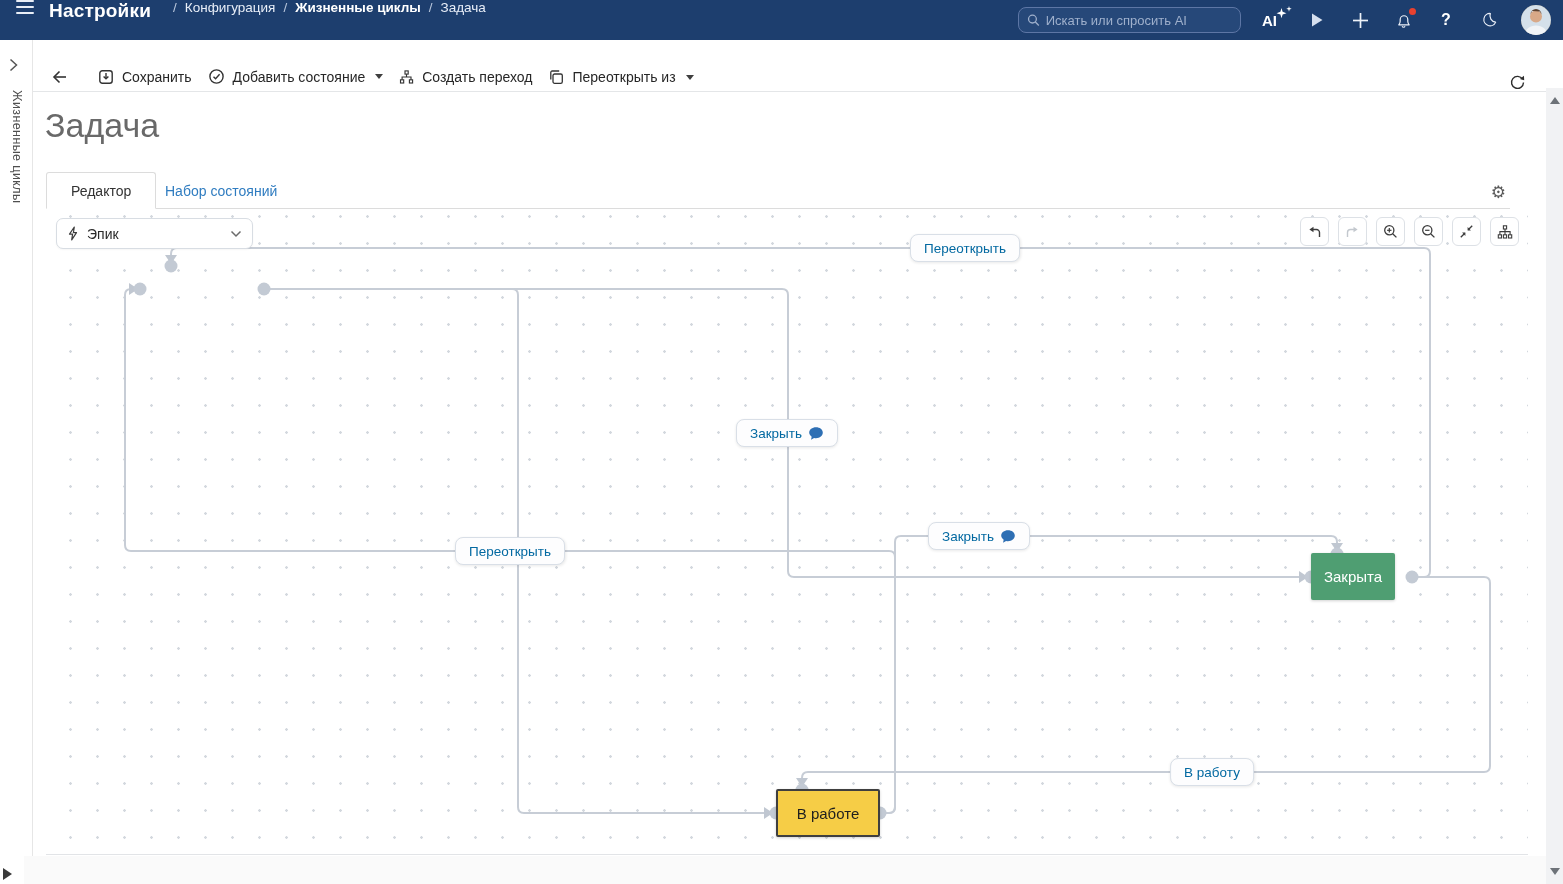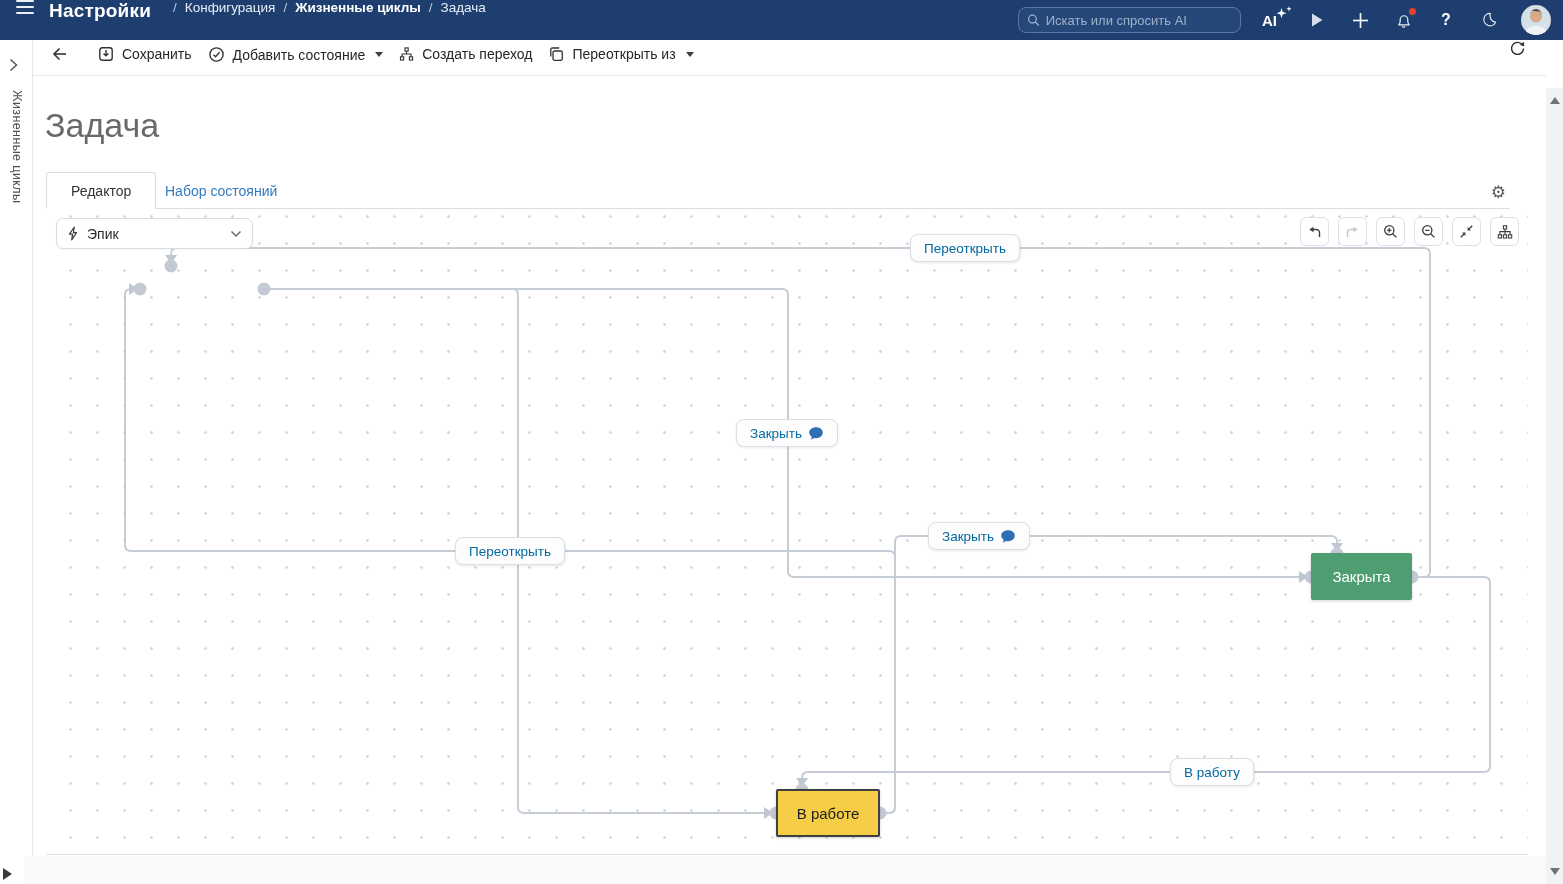--- a/index.html
+++ b/index.html
@@ -21,21 +21,21 @@
   .search input { border:none; outline:none; background:transparent; color:#e7edf7; font-size:13px; width:100%; font-family:inherit; }
   .search input::placeholder { color:#9fb0cc; }
   .ai-btn { position:relative; color:#fff; font-weight:bold; font-size:15px; padding-right:8px; cursor:pointer; }
   .ai-btn svg { position:absolute; }
   .icon-btn { display:flex; align-items:center; justify-content:center; width:22px; height:22px; cursor:pointer; position:relative; }
   .help-btn { color:#fff; font-size:16px; font-weight:bold; }
   .notif-dot { position:absolute; top:-1px; right:-2px; width:7px; height:7px; border-radius:50%; background:#e8412f; }
   .avatar { width:30px; height:30px; border-radius:50%; overflow:hidden; background:#dfe7f0; cursor:pointer; flex:none; }
 
   
-  .toolbar { position:absolute; left:33px; top:40px; right:17px; height:36px; background:#fff; border-bottom:1px solid #e4e6e8; display:flex; align-items:flex-start; }
+  .toolbar { position:absolute; left:33px; top:40px; right:17px; height:52px; background:#fff; border-bottom:1px solid #e4e6e8; display:flex; align-items:flex-end; }
   .tb-btn { display:flex; align-items:center; gap:8px; font-size:14px; color:#262626; cursor:pointer; padding:6px 8px; border-radius:4px; }
   .tb-back { margin-left:10px; margin-right:14px; }
   .caret { width:0; height:0; border-left:4.5px solid transparent; border-right:4.5px solid transparent; border-top:5px solid #3f3f3f; margin-left:2px; }
   .tb-refresh { position:absolute; right:20px; cursor:pointer; display:flex; }
 
   
   .rail { position:absolute; left:0; top:40px; width:33px; bottom:0; background:#fff; border-right:1px solid #e6e6e6; }
   .rail-expand { margin:18px 0 14px 9px; cursor:pointer; }
   .rail-label { writing-mode:vertical-rl; font-size:12.5px; color:#4f4f4f; margin-left:10px; letter-spacing:.4px; }
 
@@ -59,21 +59,21 @@
   .edges { position:absolute; left:0; top:0; }
 
   .epic-select { position:absolute; left:10px; top:8px; width:197px; height:31px; background:#fff; border:1px solid #d8dde3; border-radius:7px; display:flex; align-items:center; padding:0 10px; gap:8px; cursor:pointer; box-shadow:0 1px 2px rgba(0,0,0,.04); z-index:5; }
   .epic-select .lbl { font-size:14px; color:#2b2b2b; flex:1; }
 
   .ctools { position:absolute; top:7px; left:1254px; display:flex; gap:9px; z-index:5; }
   .ctool { width:29px; height:29px; background:#fff; border:1px solid #dde1e6; border-radius:6px; display:flex; align-items:center; justify-content:center; cursor:pointer; }
 
   .node { position:absolute; display:flex; align-items:center; justify-content:center; gap:7px; font-size:15px; border-radius:2px; box-shadow:0 1px 3px rgba(0,0,0,.18); cursor:pointer; z-index:4; }
   .node-open { left:94px; top:55px; width:124px; height:47px; color:#fff; }
-  .node-closed { left:1265px; top:343px; width:101px; height:47px; color:#fff; }
+  .node-closed { left:1265px; top:343px; width:84px; height:47px; color:#fff; }
   .node-inprog { left:730px; top:579px; width:104px; height:48px; color:#1e1e1e; border:2px solid #3f3f3f; }
 
   .pill { position:absolute; transform:translate(-50%,-50%); background:#fdfdfe; border:1px solid #d9dfe7; border-radius:8px; height:28px; display:flex; align-items:center; gap:6px; padding:0 13px; font-size:13.5px; color:#0369a1; white-space:nowrap; box-shadow:0 1px 3px rgba(0,0,0,.09); cursor:pointer; z-index:4; }
 
   
   .vscroll { position:absolute; right:0; top:88px; width:17px; bottom:0; background:#f1f2f4; }
   .vs-arrow { position:absolute; left:0; width:17px; height:17px; display:flex; align-items:center; justify-content:center; cursor:pointer; }
   .tri-up { width:0; height:0; border-left:5px solid transparent; border-right:5px solid transparent; border-bottom:7px solid #6d7278; }
   .tri-down { width:0; height:0; border-left:5px solid transparent; border-right:5px solid transparent; border-top:7px solid #6d7278; }
   .corner-tri { position:absolute; left:3px; bottom:4px; width:0; height:0; border-top:6px solid transparent; border-bottom:6px solid transparent; border-left:9px solid #3a3a3a; }

